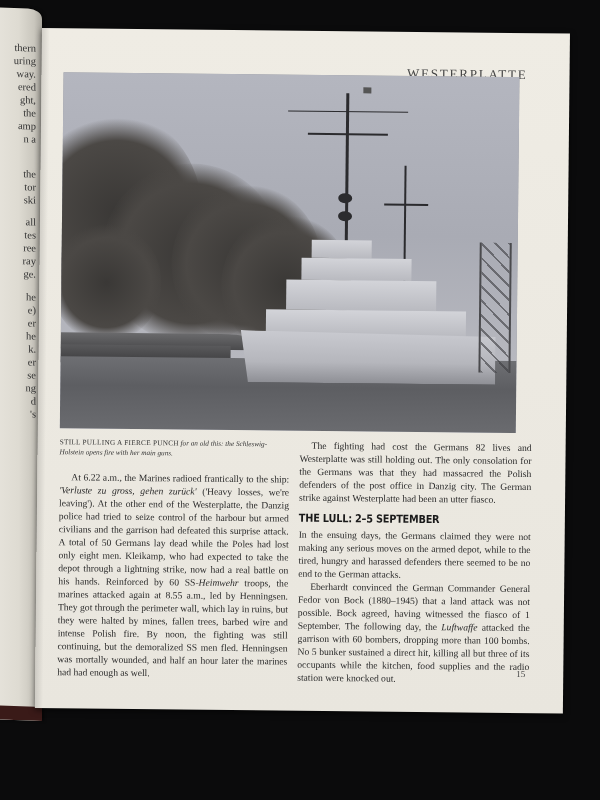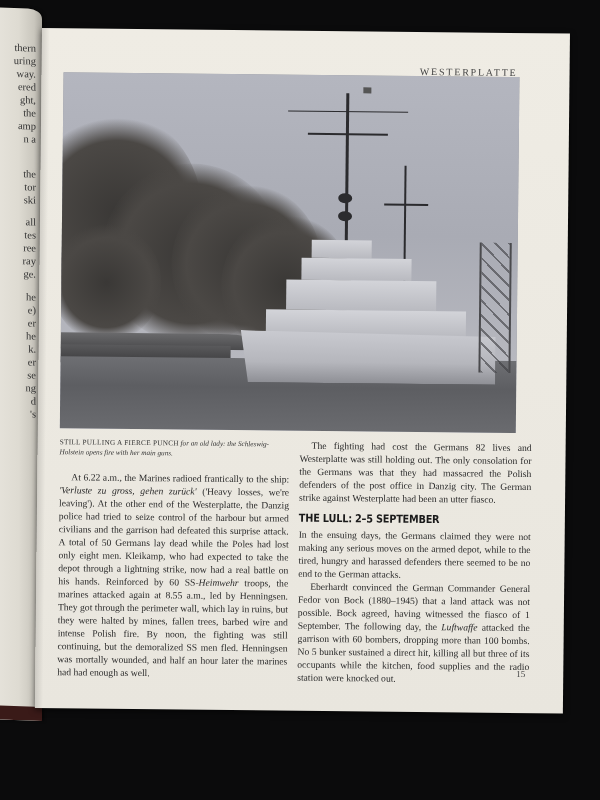--- a/index.html
+++ b/index.html
@@ -57,24 +57,24 @@
     }
     .page::before {
       content: "";
       position: absolute;
       left: 0; top: 0; bottom: 0;
       width: 8px;
       background: linear-gradient(90deg, rgba(0,0,0,0.12), rgba(0,0,0,0));
     }
     .running-head {
       position: absolute;
-      right: 52px;
+      right: 42px;
       top: 34px;
       font-family: "Liberation Serif", serif;
-      font-size: 10px;
+      font-size: 13px;
       letter-spacing: 1.8px;
       color: #444;
       margin-left: 40px;
     }
     .photo {
       position: absolute;
       left: 22px;
       top: 44px;
       width: 456px;
       height: 356px;
@@ -250,21 +250,21 @@
 
     <div class="super" style="left:250px; top:165px; width:60px; height:18px;"></div>
     <div class="super" style="left:240px; top:183px; width:110px; height:22px;"></div>
     <div class="super" style="left:225px; top:205px; width:150px; height:30px;"></div>
     <div class="super" style="left:205px; top:235px; width:200px; height:26px;"></div>
     <div class="hull"></div>
     <div class="crane"></div>
   </div>
 
   <div class="caption">
-    <span class="sc">STILL PULLING A FIERCE PUNCH</span><span> for an old lady: the Schleswig-Holstein opens fire with her main guns.</span>
+    <span class="sc">STILL PULLING A FIERCE PUNCH</span><span> for an old this: the Schleswig-Holstein opens fire with her main guns.</span>
   </div>
 
   <div class="col col-left">
     <p><span>At 6.22 a.m., the Marines radioed frantically to the ship: </span><em>'Verluste zu gross, gehen zurück'</em><span> ('Heavy losses, we're leaving'). At the other end of the Westerplatte, the Danzig police had tried to seize control of the harbour but armed civilians and the garrison had defeated this surprise attack. A total of 50 Germans lay dead while the Poles had lost only eight men. Kleikamp, who had expected to take the depot through a lightning strike, now had a real battle on his hands. Reinforced by 60 SS-</span><em>Heimwehr</em><span> troops, the marines attacked again at 8.55 a.m., led by Henningsen. They got through the perimeter wall, which lay in ruins, but they were halted by mines, fallen trees, barbed wire and intense Polish fire. By noon, the fighting was still continuing, but the demoralized SS men fled. Henningsen was mortally wounded, and half an hour later the marines had had enough as well.</span></p>
   </div>
 
   <div class="col col-right">
     <p>The fighting had cost the Germans 82 lives and Westerplatte was still holding out. The only consolation for the Germans was that they had massacred the Polish defenders of the post office in Danzig city. The German strike against Westerplatte had been an utter fiasco.</p>
     <div class="subhead">THE LULL: 2–5 SEPTEMBER</div>
     <p class="noindent">In the ensuing days, the Germans claimed they were not making any serious moves on the armed depot, while to the tired, hungry and harassed defenders there seemed to be no end to the German attacks.</p>

